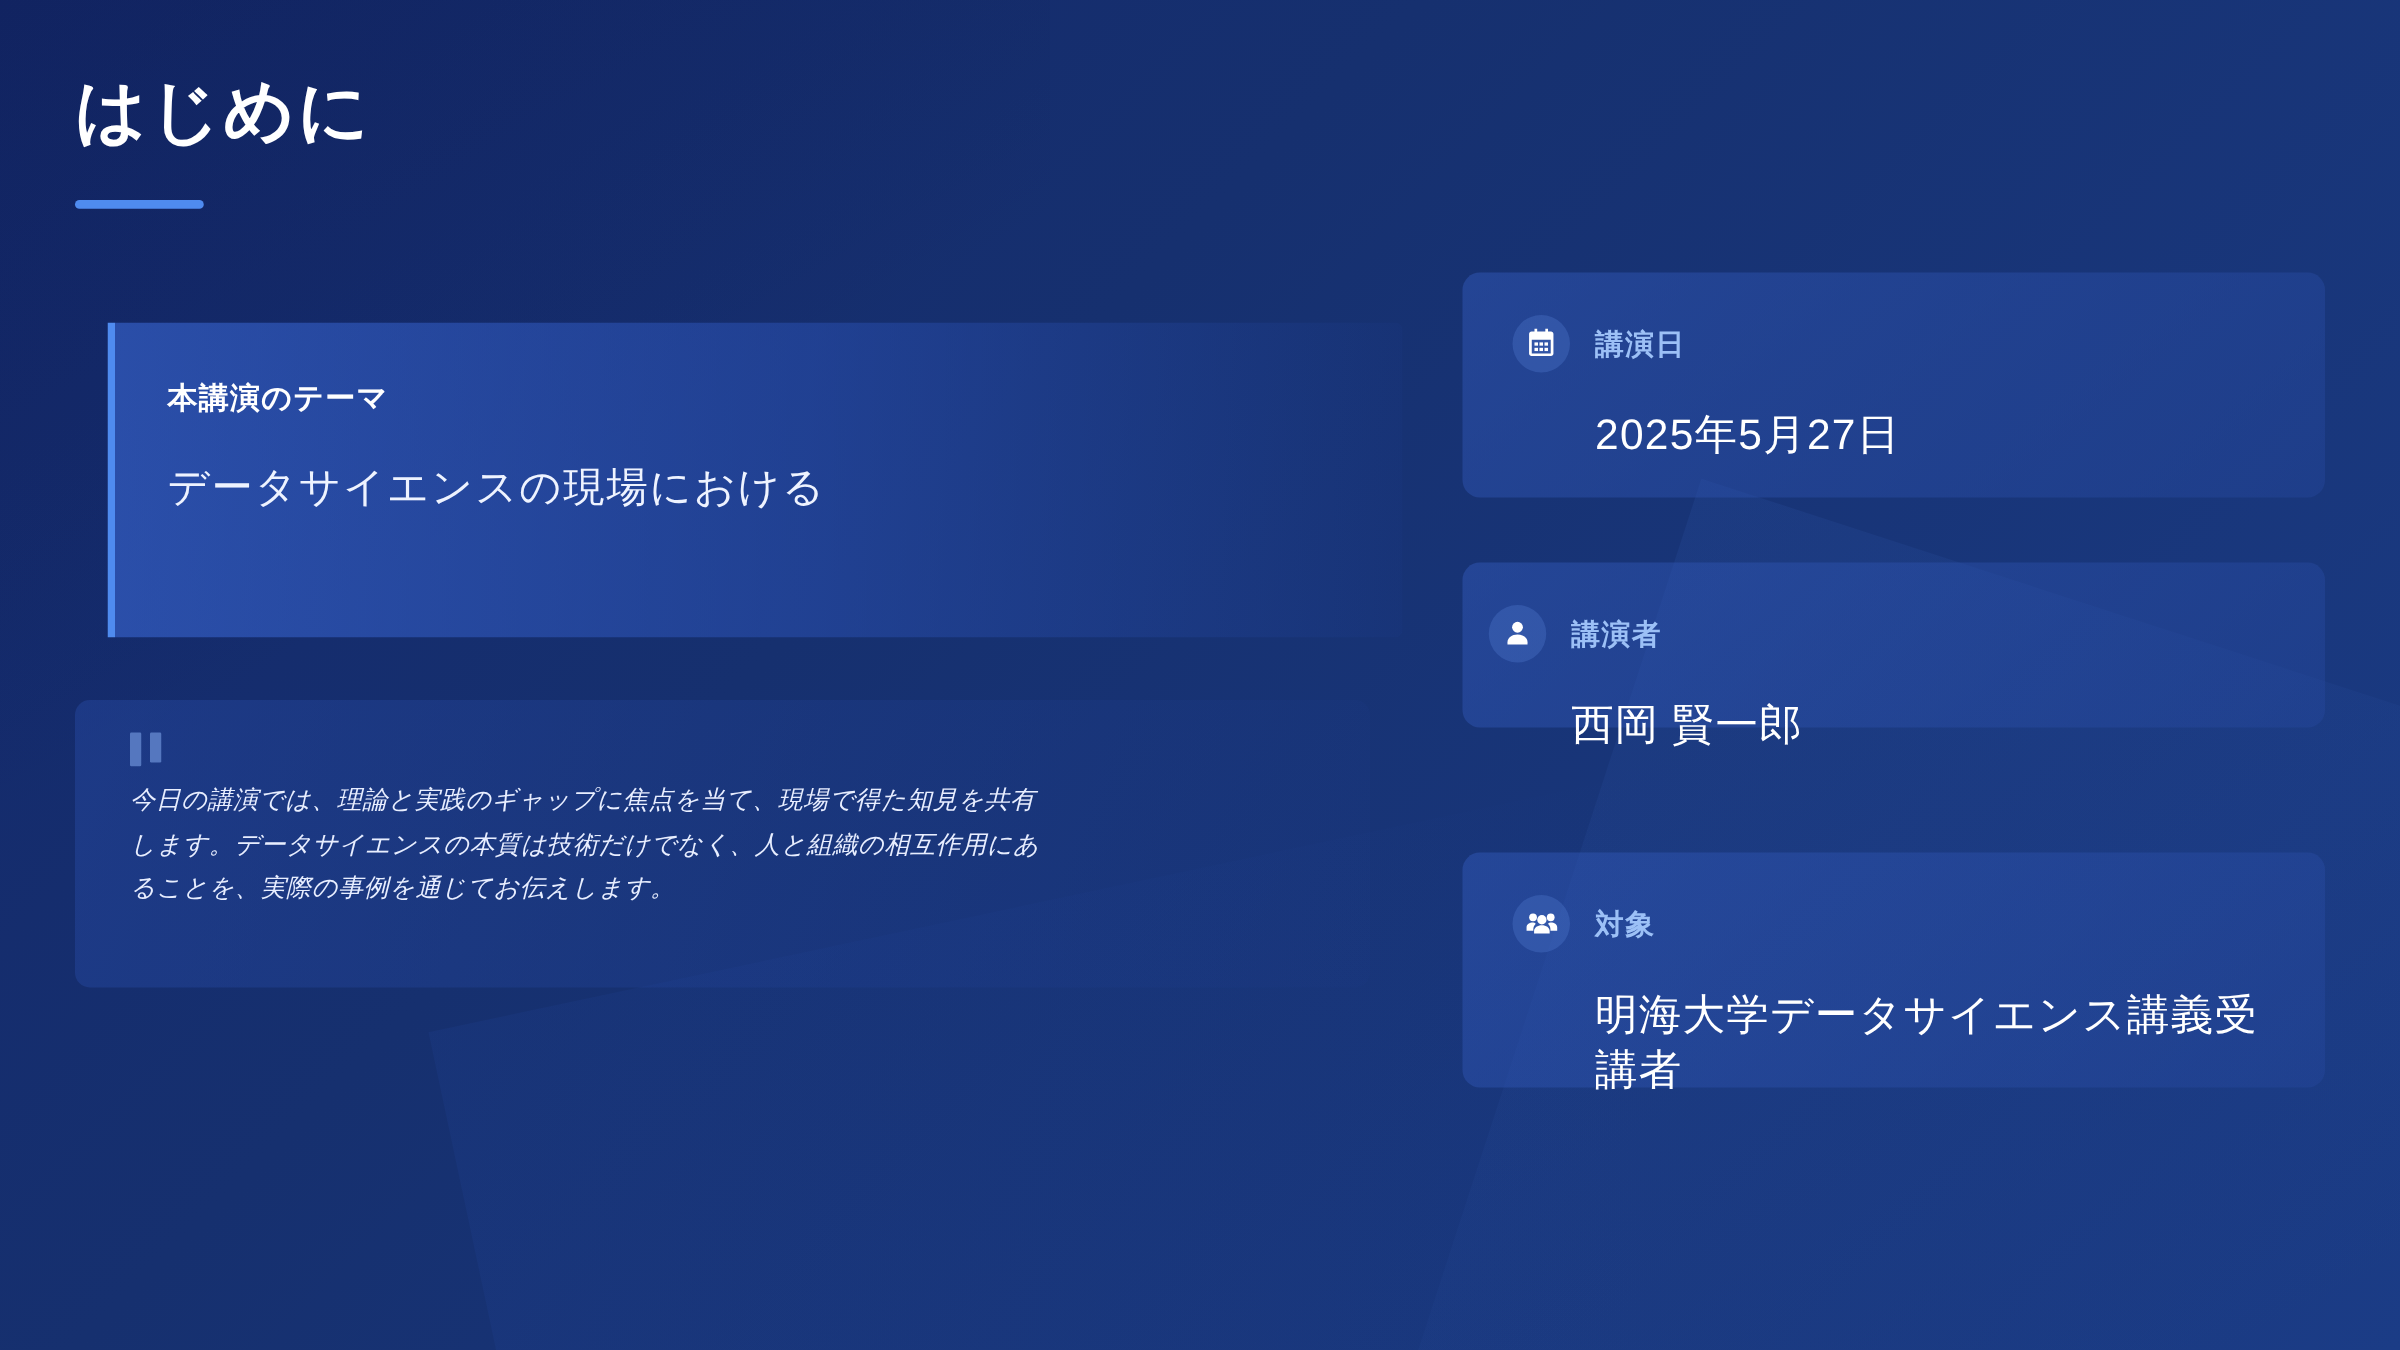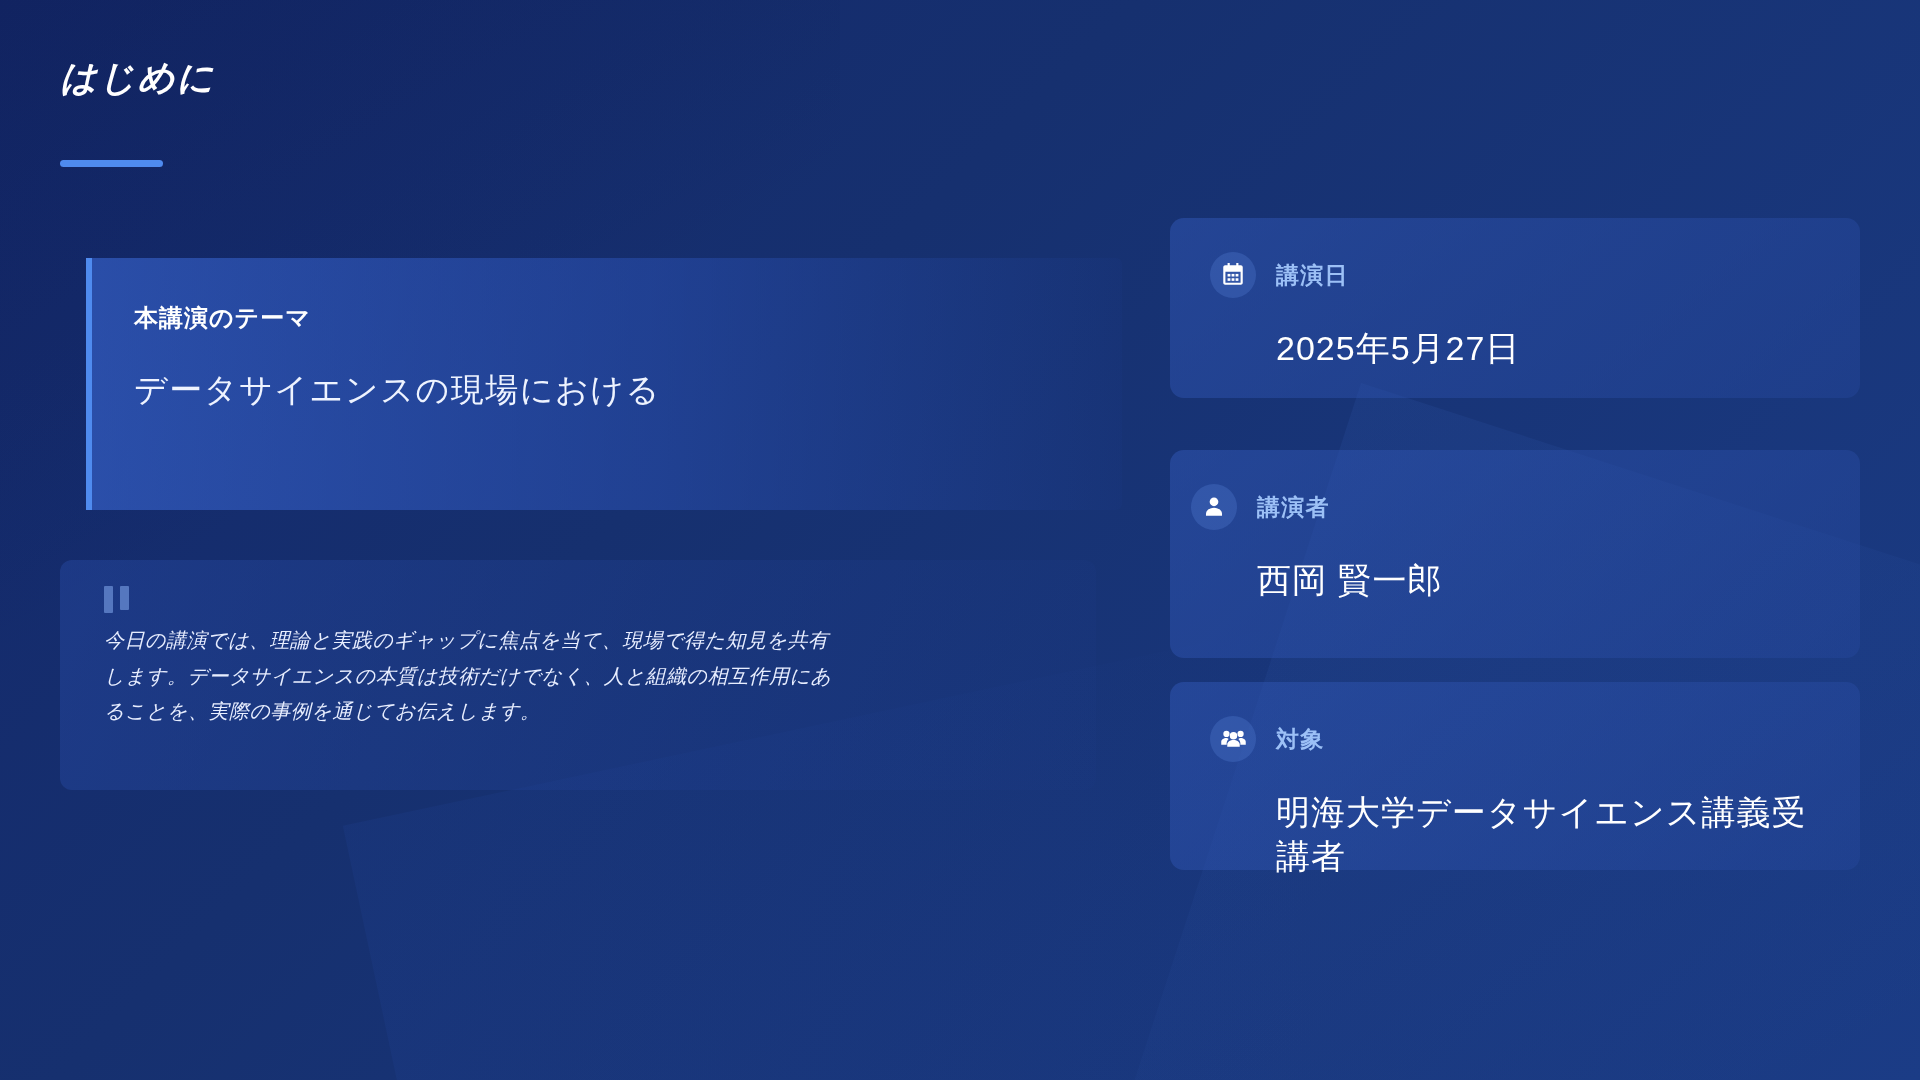--- a/index.html
+++ b/index.html
@@ -59,26 +59,25 @@
     z-index: 2;
     width: 1920px;
     height: 1080px;
   }
 
   
   .page-title {
     position: absolute;
     left: 60px;
     top: 58px;
-    font-size: 36px;
+    font-size: 56px;
     font-weight: bold;
     color: #ffffff;
     letter-spacing: 2px;
     line-height: 1.1;
-    font-style: italic;
   }
   .title-rule {
     position: absolute;
     left: 60px;
     top: 160px;
     width: 103px;
     height: 7px;
     border-radius: 4px;
     background: #4f8bef;
   }
@@ -149,21 +148,21 @@
   .info-card {
     position: absolute;
     left: 1170px;
     width: 690px;
     box-sizing: border-box;
     border-radius: 14px;
     background: linear-gradient(140deg, rgba(48,86,180,0.52) 0%, rgba(38,72,158,0.40) 100%);
     padding: 34px 40px 34px 40px;
   }
   .info-card.c1 { top: 218px; height: 180px; }
-  .info-card.c2 { top: 450px; height: 208px; padding-left: 21px; }
+  .info-card.c2 { top: 450px; height: 132px; padding-left: 21px; }
   .info-card.c3 { top: 682px; height: 188px; }
 
   .info-head {
     display: flex;
     align-items: center;
     gap: 20px;
     font-family: Liberation Serif, serif;
   }
   .icon-circle {
     width: 46px;

